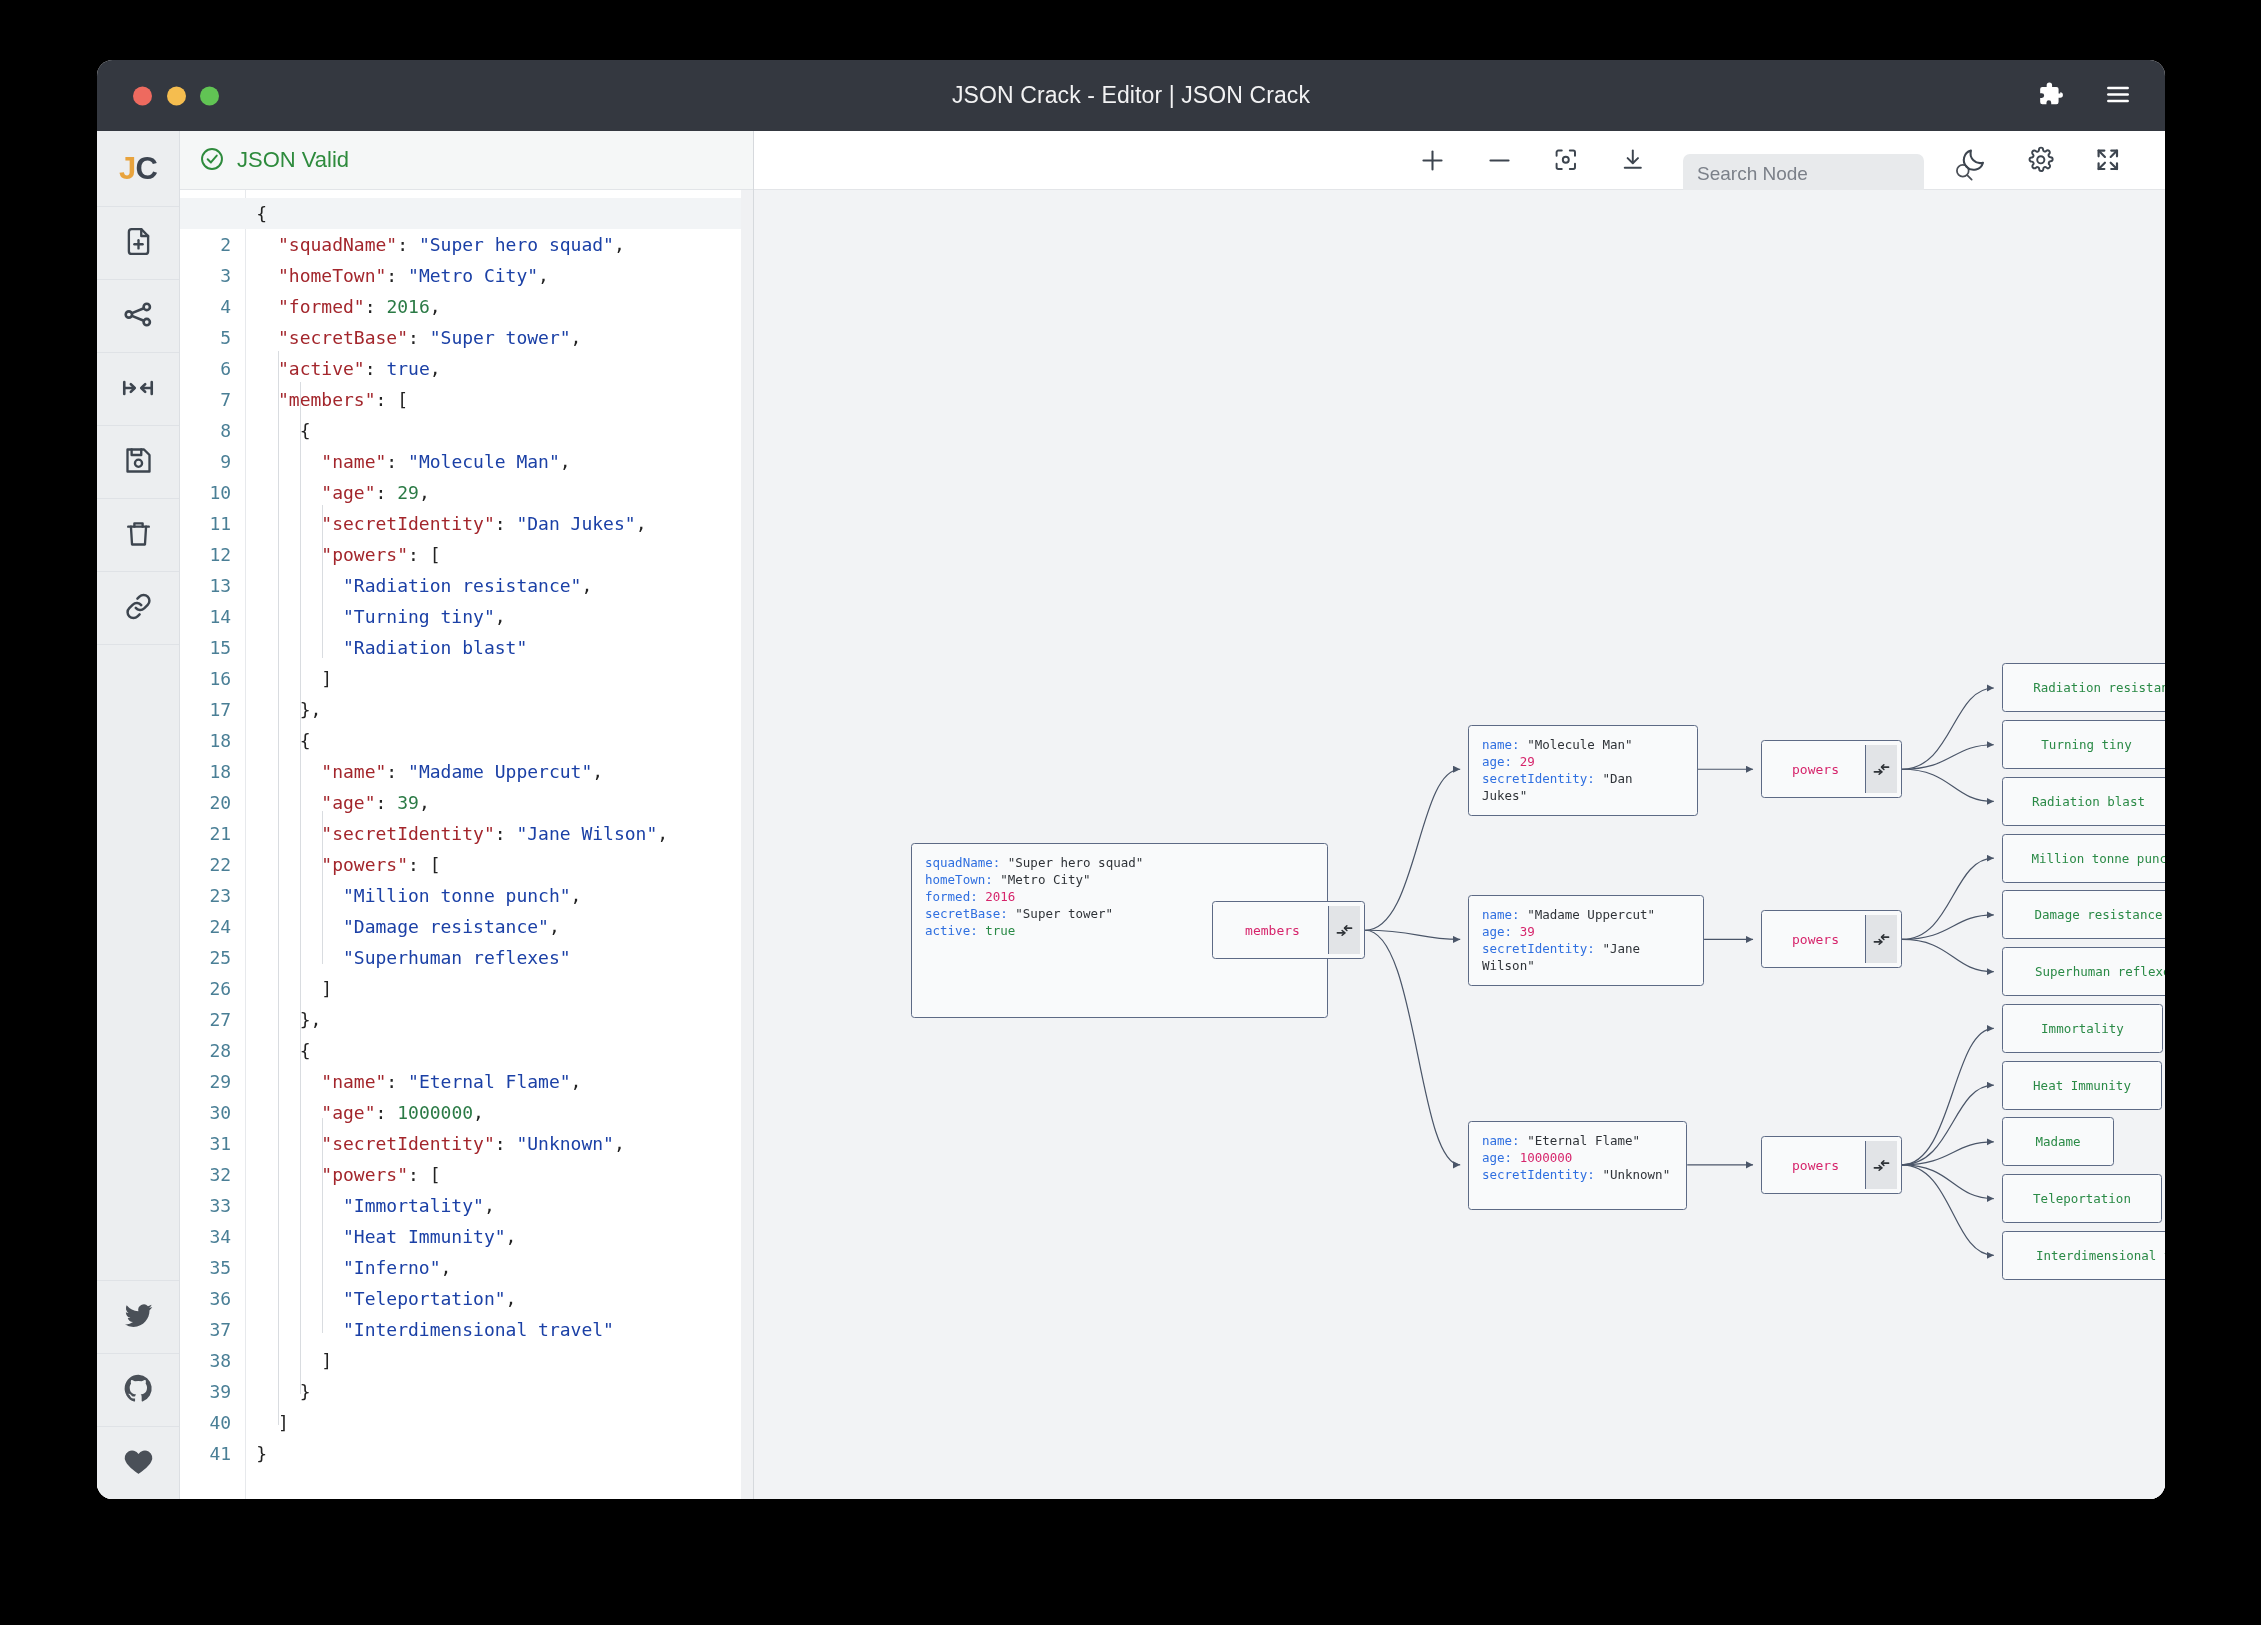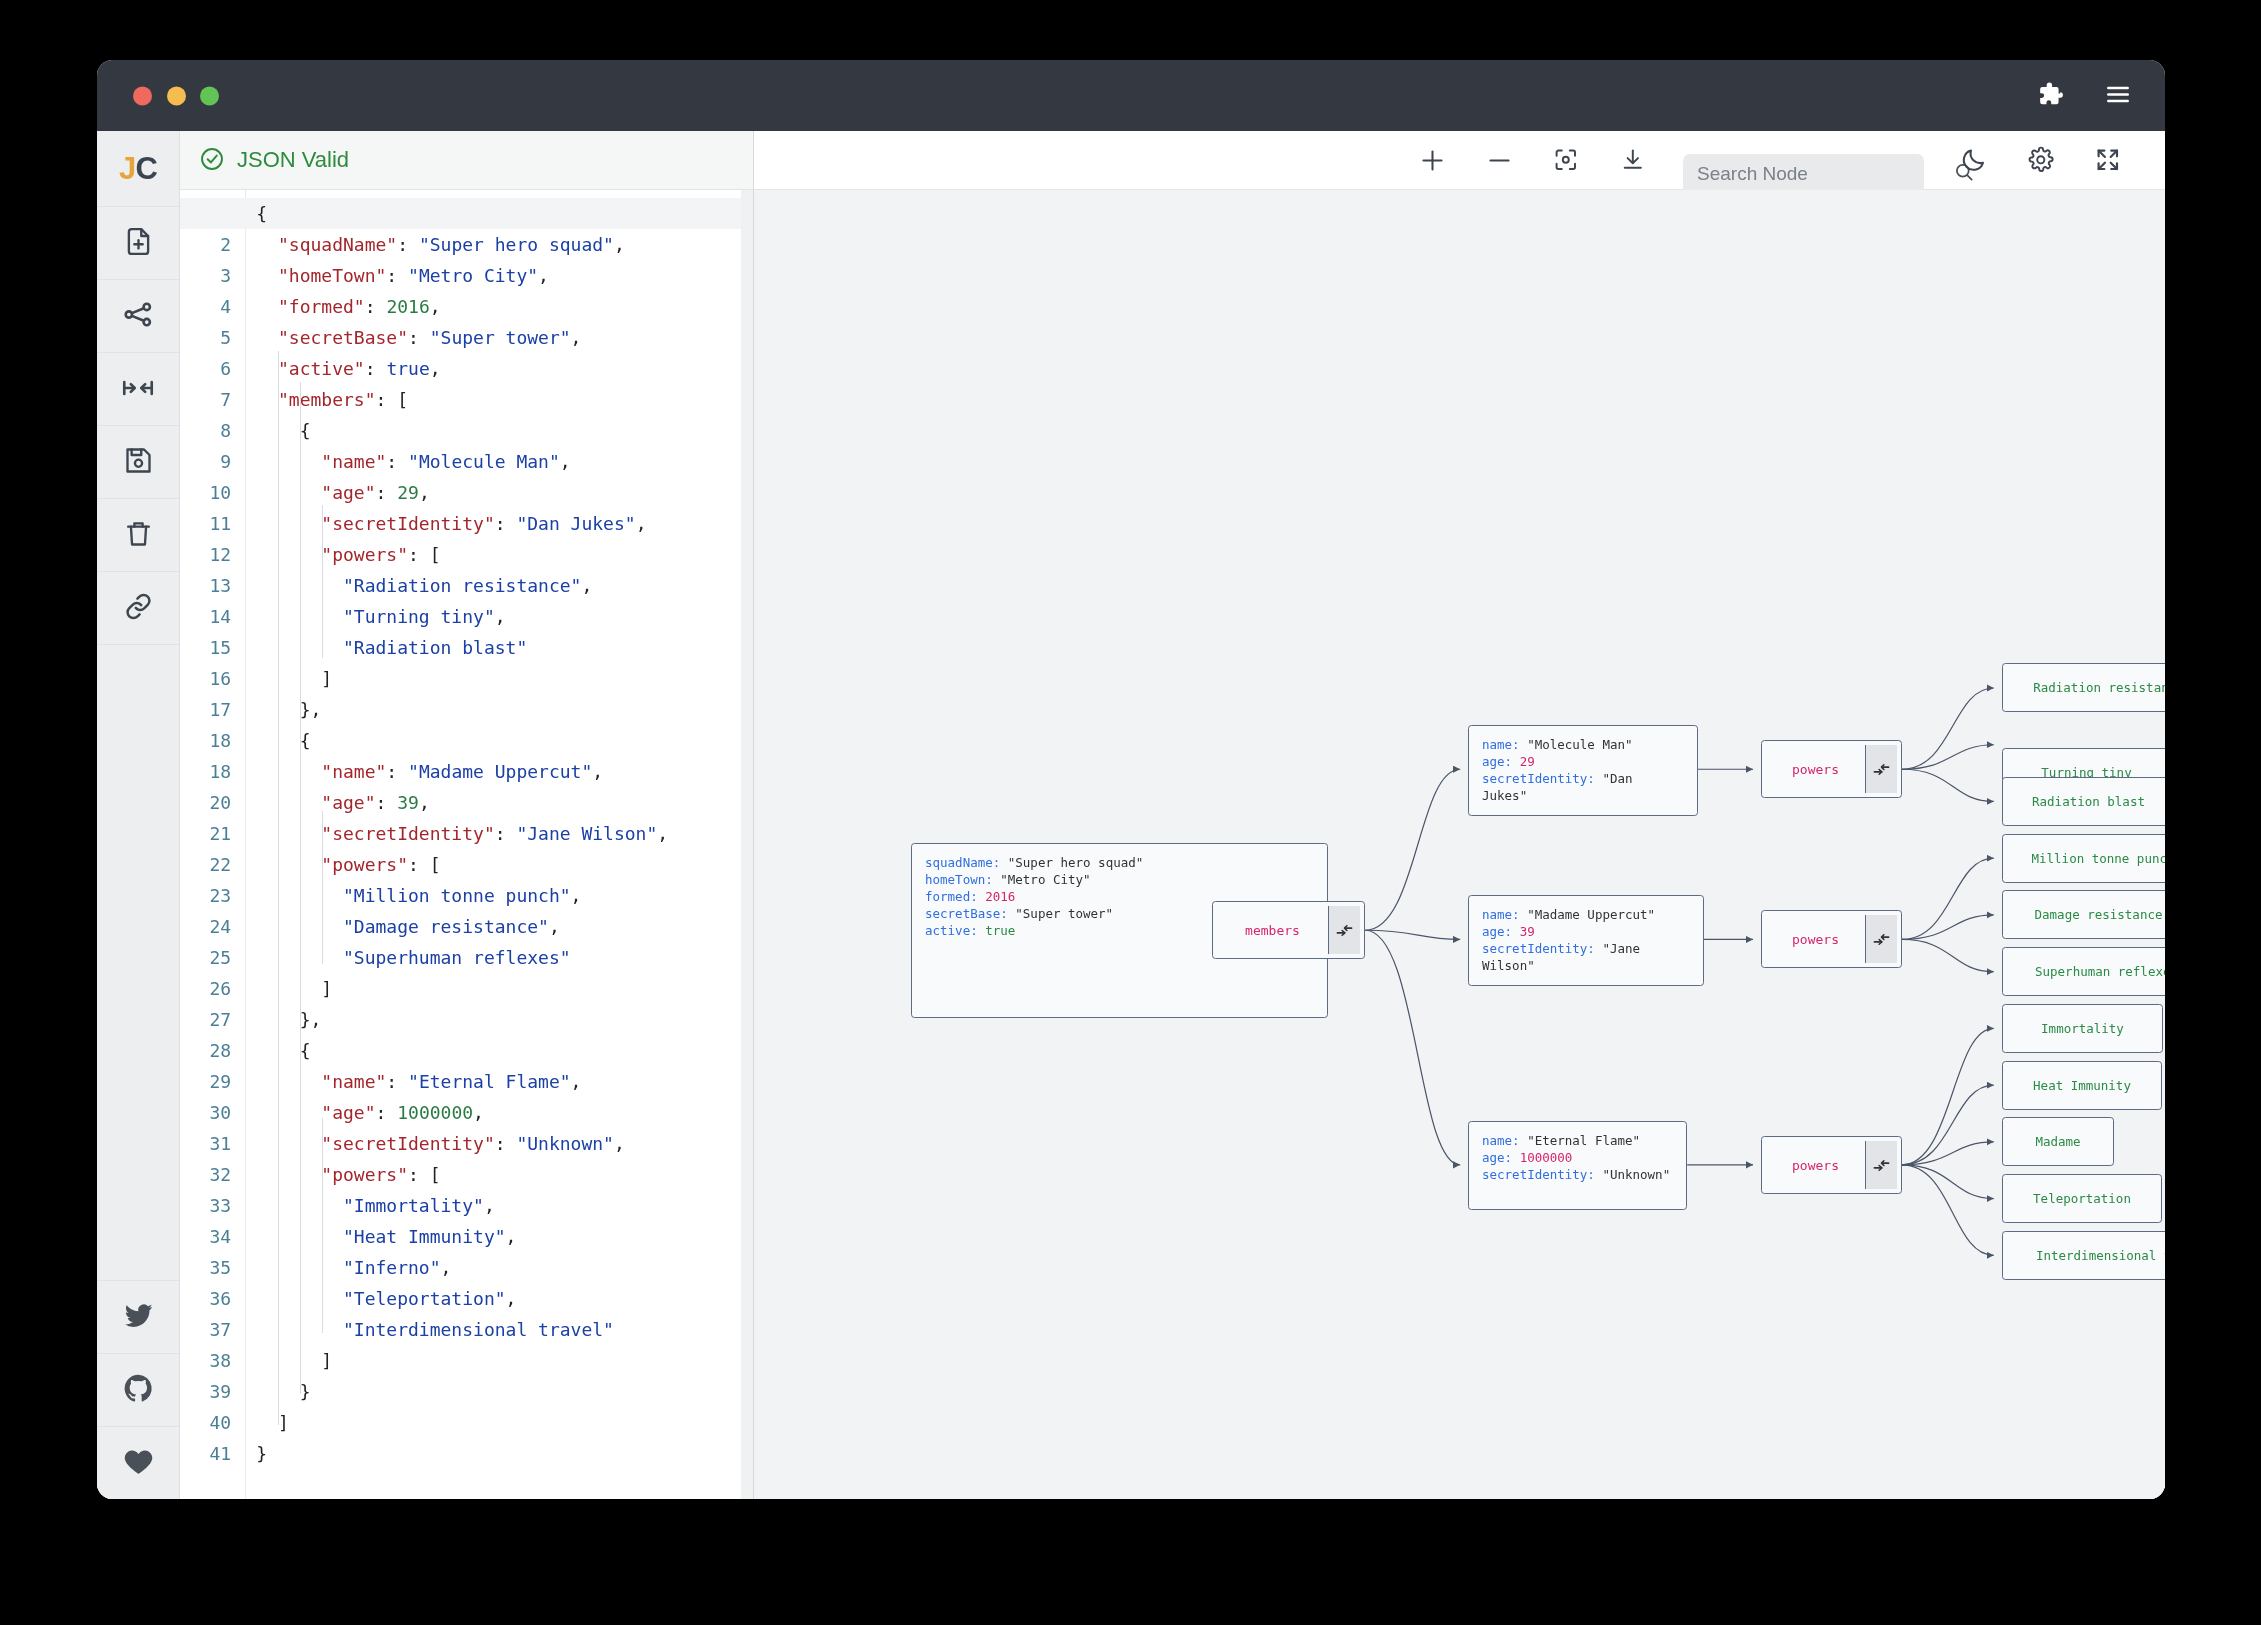--- a/index.html
+++ b/index.html
@@ -324,20 +324,21 @@
 <body>
 
 <div id="app-window">
 
   <div id="titlebar">
     <div class="traffic-lights">
       <span class="tl red"></span>
       <span class="tl yellow"></span>
       <span class="tl green"></span>
     </div>
+    <div id="window-title">JSON Crack - Editor | JSON Crack</div>
     <div class="titlebar-right">
       <span class="tb-icon">
         <svg width="26" height="26" viewBox="0 0 24 24" fill="#ffffff">
           <path d="M20.5 11H19V7a2 2 0 0 0-2-2h-4V3.5a2.5 2.5 0 0 0-5 0V5H4a2 2 0 0 0-2 2v3.8h1.5a2.2 2.2 0 0 1 0 4.4H2V19a2 2 0 0 0 2 2h3.8v-1.5a2.2 2.2 0 0 1 4.4 0V21H17a2 2 0 0 0 2-2v-4h1.5a2.5 2.5 0 0 0 0-5z"></path>
         </svg>
       </span>
       <span class="tb-icon">
         <svg width="26" height="26" viewBox="0 0 24 24" stroke="#ffffff" stroke-width="2.2" stroke-linecap="round">
           <line x1="3" y1="6" x2="21" y2="6"></line>
           <line x1="3" y1="12" x2="21" y2="12"></line>
@@ -663,21 +664,21 @@
               <div class="arr-toggle">
                 <svg width="19" height="19" viewBox="0 0 24 24" stroke="#2f3338" stroke-width="2" fill="none" stroke-linecap="round" stroke-linejoin="round">
                   <line x1="3" y1="15" x2="12" y2="15"></line>
                   <polyline points="9,12 12.5,15 9,18"></polyline>
                   <line x1="21" y1="9" x2="13" y2="9"></line>
                   <polyline points="15,6 12,9 15,12"></polyline>
                 </svg>
               </div>
             </div>
             <div class="gnode leaf" style="left: 1248px; top: 473px; width: 213px; min-height: 49px;">Radiation resistance</div>
-            <div class="gnode leaf" style="left: 1248px; top: 558px; width: 169px; min-height: 49px;">Turning tiny</div>
+            <div class="gnode leaf" style="left: 1248px; top: 530px; width: 169px; min-height: 49px;">Turning tiny</div>
             <div class="gnode leaf" style="left: 1248px; top: 587px; width: 173px; min-height: 49px;">Radiation blast</div>
             <div class="gnode leaf" style="left: 1248px; top: 644px; width: 202px; min-height: 49px;">Million tonne punch</div>
             <div class="gnode leaf" style="left: 1248px; top: 700px; width: 193px; min-height: 49px;">Damage resistance</div>
             <div class="gnode leaf" style="left: 1248px; top: 757px; width: 209px; min-height: 49px;">Superhuman reflexes</div>
             <div class="gnode leaf" style="left: 1248px; top: 814px; width: 161px; min-height: 49px;">Immortality</div>
             <div class="gnode leaf" style="left: 1248px; top: 871px; width: 160px; min-height: 49px;">Heat Immunity</div>
             <div class="gnode leaf" style="left: 1248px; top: 927px; width: 112px; min-height: 49px;">Madame</div>
             <div class="gnode leaf" style="left: 1248px; top: 984px; width: 160px; min-height: 49px;">Teleportation</div>
             <div class="gnode leaf" style="left: 1248px; top: 1041px; width: 241px; min-height: 49px;">Interdimensional travel</div>
           </div>

